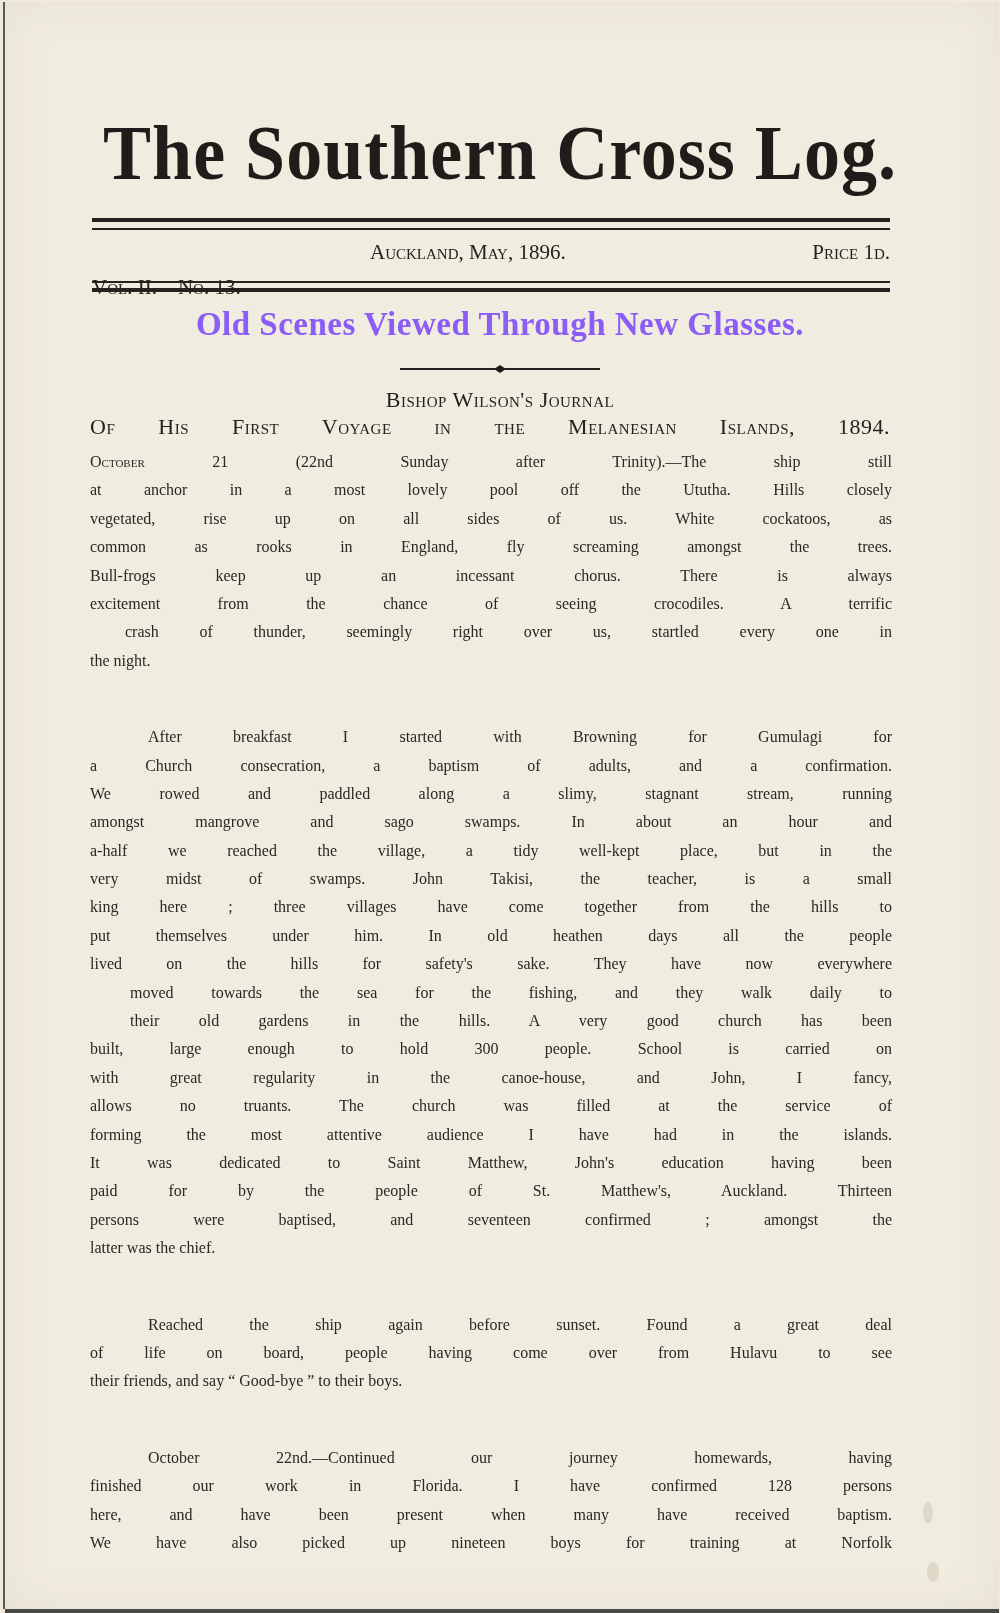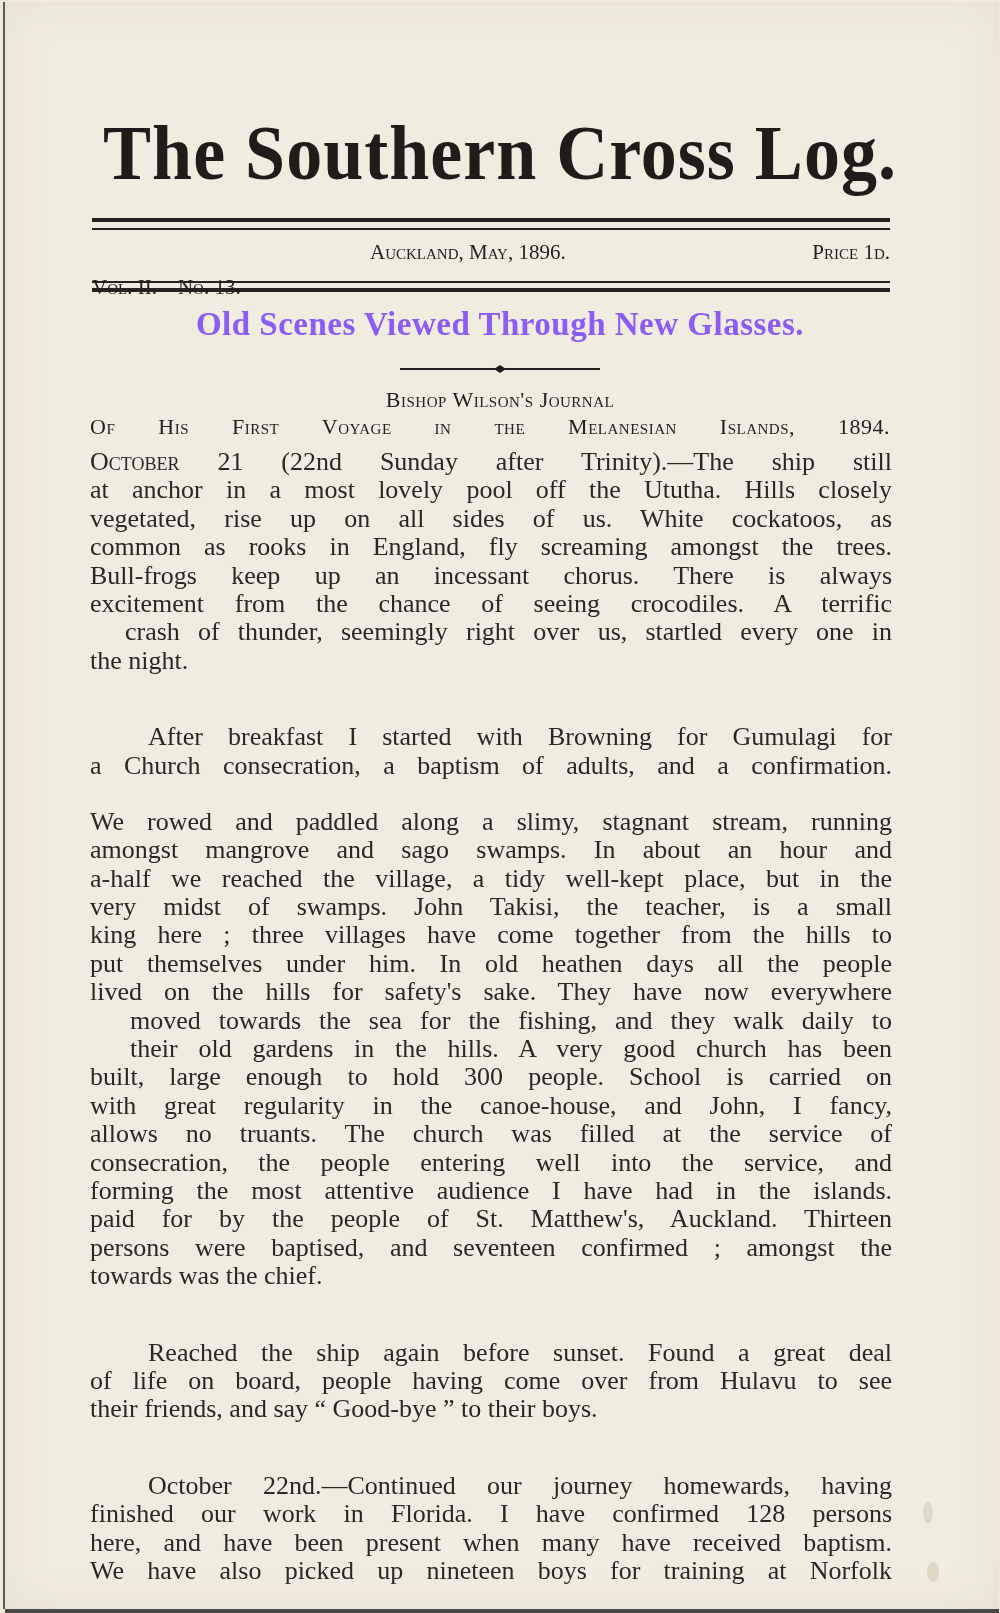--- a/index.html
+++ b/index.html
@@ -124,21 +124,21 @@
     font-variant: small-caps;
     color: #24221e;
     letter-spacing: 0.5px;
   }
   .body {
     position: absolute;
     left: 90px;
     top: 448px;
     width: 802px;
     font-family: "Liberation Serif", serif;
-    font-size: 26px;
+    font-size: 16px;
     line-height: 28.4px;
     color: #2a2824;
   }
   .line-row {
     display: block;
     text-align: justify;
     text-align-last: justify;
     white-space: nowrap;
     height: 28.4px;
     overflow: visible;
@@ -191,37 +191,37 @@
     <div class="line-row" style="white-space: nowrap; word-spacing: 0px;"><span class="sc">October</span><span class="t"> 21 (22nd Sunday after Trinity).—The ship still</span></div>
     <div class="line-row" style="white-space: nowrap; word-spacing: 0px;"><span class="t">at anchor in a most lovely pool off the Ututha. Hills closely</span></div>
     <div class="line-row" style="white-space: nowrap; word-spacing: 0px;"><span class="t">vegetated, rise up on all sides of us. White cockatoos, as</span></div>
     <div class="line-row" style="white-space: nowrap; word-spacing: 0px;"><span class="t">common as rooks in England, fly screaming amongst the trees.</span></div>
     <div class="line-row" style="white-space: nowrap; word-spacing: 0px;"><span class="t">Bull-frogs keep up an incessant chorus. There is always</span></div>
     <div class="line-row" style="white-space: nowrap; word-spacing: 0px;"><span class="t">excitement from the chance of seeing crocodiles. A terrific</span></div>
     <div class="line-row" style="white-space: nowrap; word-spacing: 0px; margin-left: 35px;"><span class="t">crash of thunder, seemingly right over us, startled every one in</span></div>
     <div class="line-row last" style="white-space: nowrap;"><span class="t">the night.</span></div>
     <div class="line-row indent" style="white-space: nowrap; word-spacing: 0px;"><span class="t">After breakfast I started with Browning for Gumulagi for</span></div>
     <div class="line-row" style="white-space: nowrap; word-spacing: 0px;"><span class="t">a Church consecration, a baptism of adults, and a confirmation.</span></div>
-    <div class="line-row" style="white-space: nowrap; word-spacing: 0px; margin-top: 28px;"><span class="t">We rowed and paddled along a slimy, stagnant stream, running</span></div>
+    <div class="line-row" style="white-space: nowrap; word-spacing: 0px;"><span class="t">We rowed and paddled along a slimy, stagnant stream, running</span></div>
     <div class="line-row" style="white-space: nowrap; word-spacing: 0px;"><span class="t">amongst mangrove and sago swamps. In about an hour and</span></div>
     <div class="line-row" style="white-space: nowrap; word-spacing: 0px;"><span class="t">a-half we reached the village, a tidy well-kept place, but in the</span></div>
     <div class="line-row" style="white-space: nowrap; word-spacing: 0px;"><span class="t">very midst of swamps. John Takisi, the teacher, is a small</span></div>
     <div class="line-row" style="white-space: nowrap; word-spacing: 0px;"><span class="t">king here ; three villages have come together from the hills to</span></div>
     <div class="line-row" style="white-space: nowrap; word-spacing: 0px;"><span class="t">put themselves under him. In old heathen days all the people</span></div>
     <div class="line-row" style="white-space: nowrap; word-spacing: 0px;"><span class="t">lived on the hills for safety's sake. They have now everywhere</span></div>
     <div class="line-row" style="white-space: nowrap; word-spacing: 0px; margin-left: 40px;"><span class="t">moved towards the sea for the fishing, and they walk daily to</span></div>
     <div class="line-row" style="white-space: nowrap; word-spacing: 0px; margin-left: 40px;"><span class="t">their old gardens in the hills. A very good church has been</span></div>
     <div class="line-row" style="white-space: nowrap; word-spacing: 0px;"><span class="t">built, large enough to hold 300 people. School is carried on</span></div>
     <div class="line-row" style="white-space: nowrap; word-spacing: 0px;"><span class="t">with great regularity in the canoe-house, and John, I fancy,</span></div>
     <div class="line-row" style="white-space: nowrap; word-spacing: 0px;"><span class="t">allows no truants. The church was filled at the service of</span></div>
-    <div class="line-row" style="white-space: nowrap; word-spacing: 0px;"><span class="t">consecration, the people entering well into the service, and</span></div>
     <div class="line-row" style="white-space: nowrap; word-spacing: 0px;"><span class="t">forming the most attentive audience I have had in the islands.</span></div>
+    <div class="line-row" style="white-space: nowrap; word-spacing: 0px;"><span class="t">It was dedicated to Saint Matthew, John's education having been</span></div>
     <div class="line-row" style="white-space: nowrap; word-spacing: 0px;"><span class="t">paid for by the people of St. Matthew's, Auckland. Thirteen</span></div>
     <div class="line-row" style="white-space: nowrap; word-spacing: 0px;"><span class="t">persons were baptised, and seventeen confirmed ; amongst the</span></div>
-    <div class="line-row last" style="white-space: nowrap;"><span class="t">towards was the chief.</span></div>
+    <div class="line-row last" style="white-space: nowrap;"><span class="t">latter was the chief.</span></div>
     <div class="line-row indent" style="white-space: nowrap; word-spacing: 0px;"><span class="t">Reached the ship again before sunset. Found a great deal</span></div>
     <div class="line-row" style="white-space: nowrap; word-spacing: 0px;"><span class="t">of life on board, people having come over from Hulavu to see</span></div>
     <div class="line-row last" style="white-space: nowrap;"><span class="t">their friends, and say “ Good-bye ” to their boys.</span></div>
     <div class="line-row indent" style="white-space: nowrap; word-spacing: 0px;"><span class="t">October 22nd.—Continued our journey homewards, having</span></div>
     <div class="line-row" style="white-space: nowrap; word-spacing: 0px;"><span class="t">finished our work in Florida. I have confirmed 128 persons</span></div>
     <div class="line-row" style="white-space: nowrap; word-spacing: 0px;"><span class="t">here, and have been present when many have received baptism.</span></div>
     <div class="line-row" style="white-space: nowrap; word-spacing: 0px;"><span class="t">We have also picked up nineteen boys for training at Norfolk</span></div>
   </div>
 
 </body></html>

